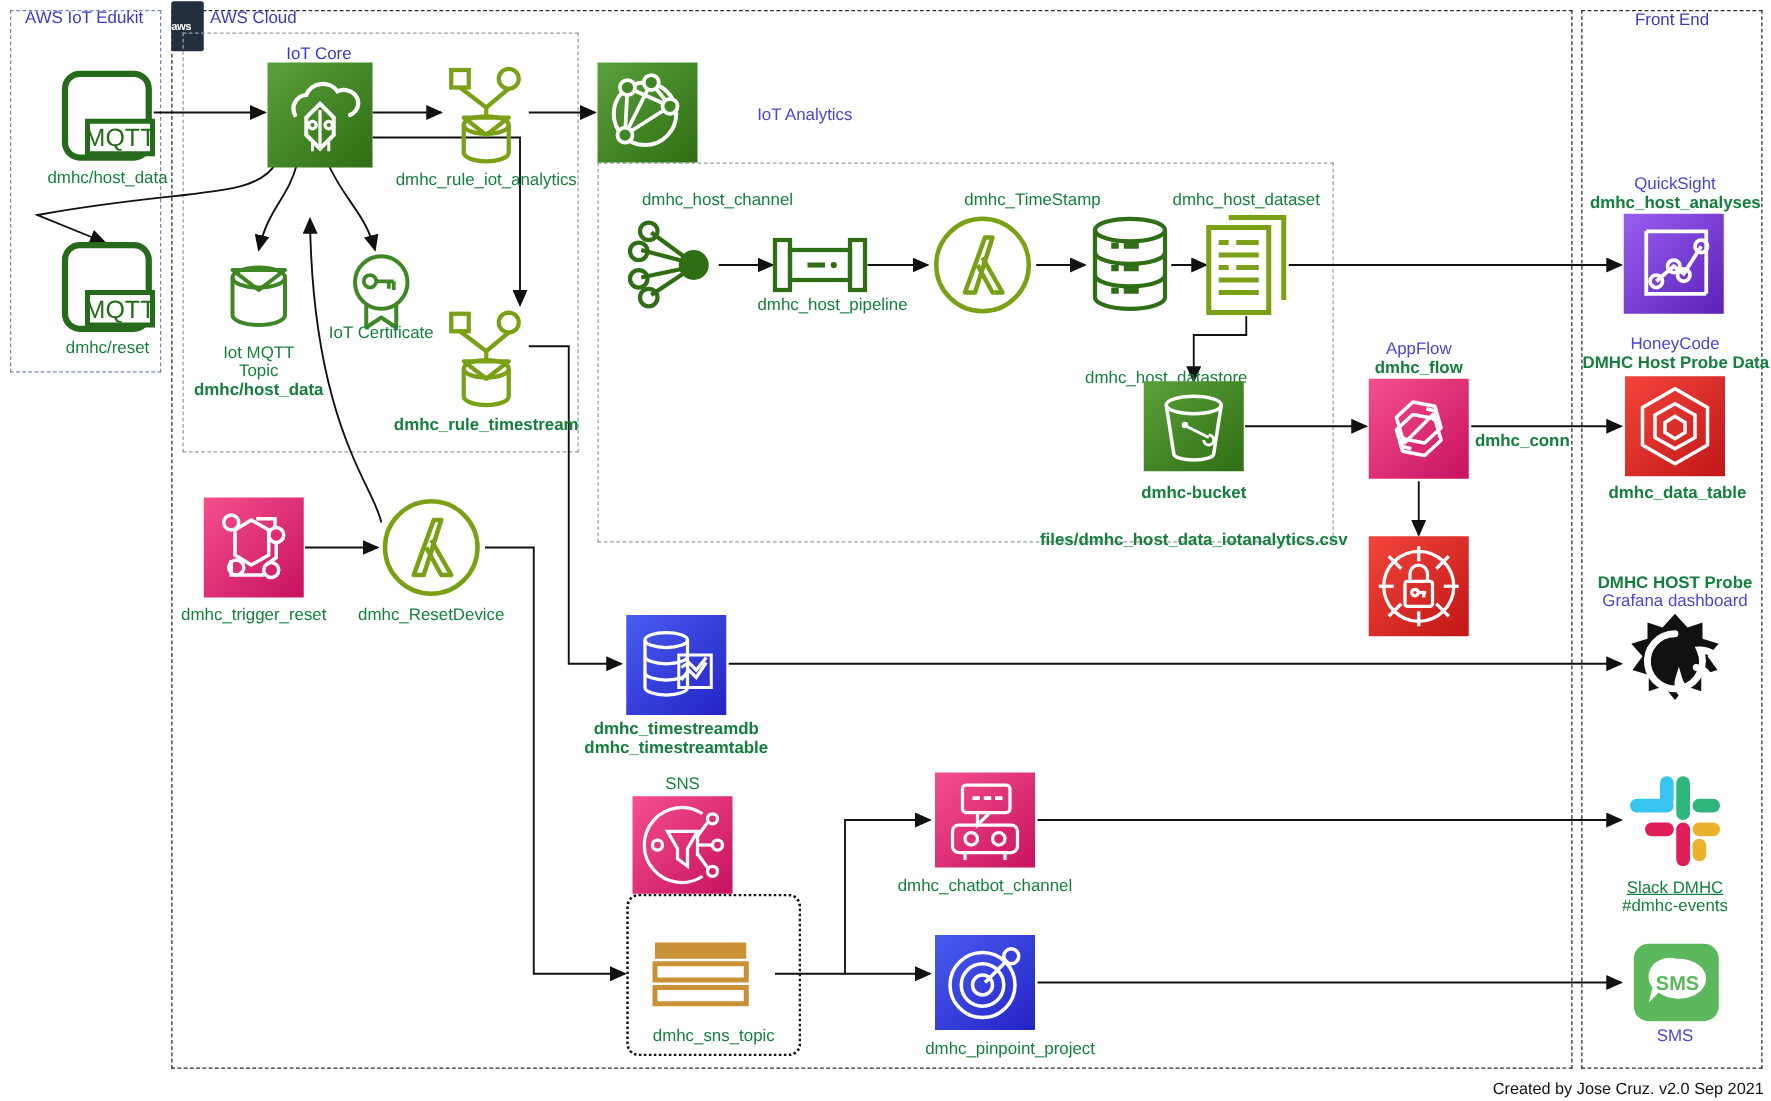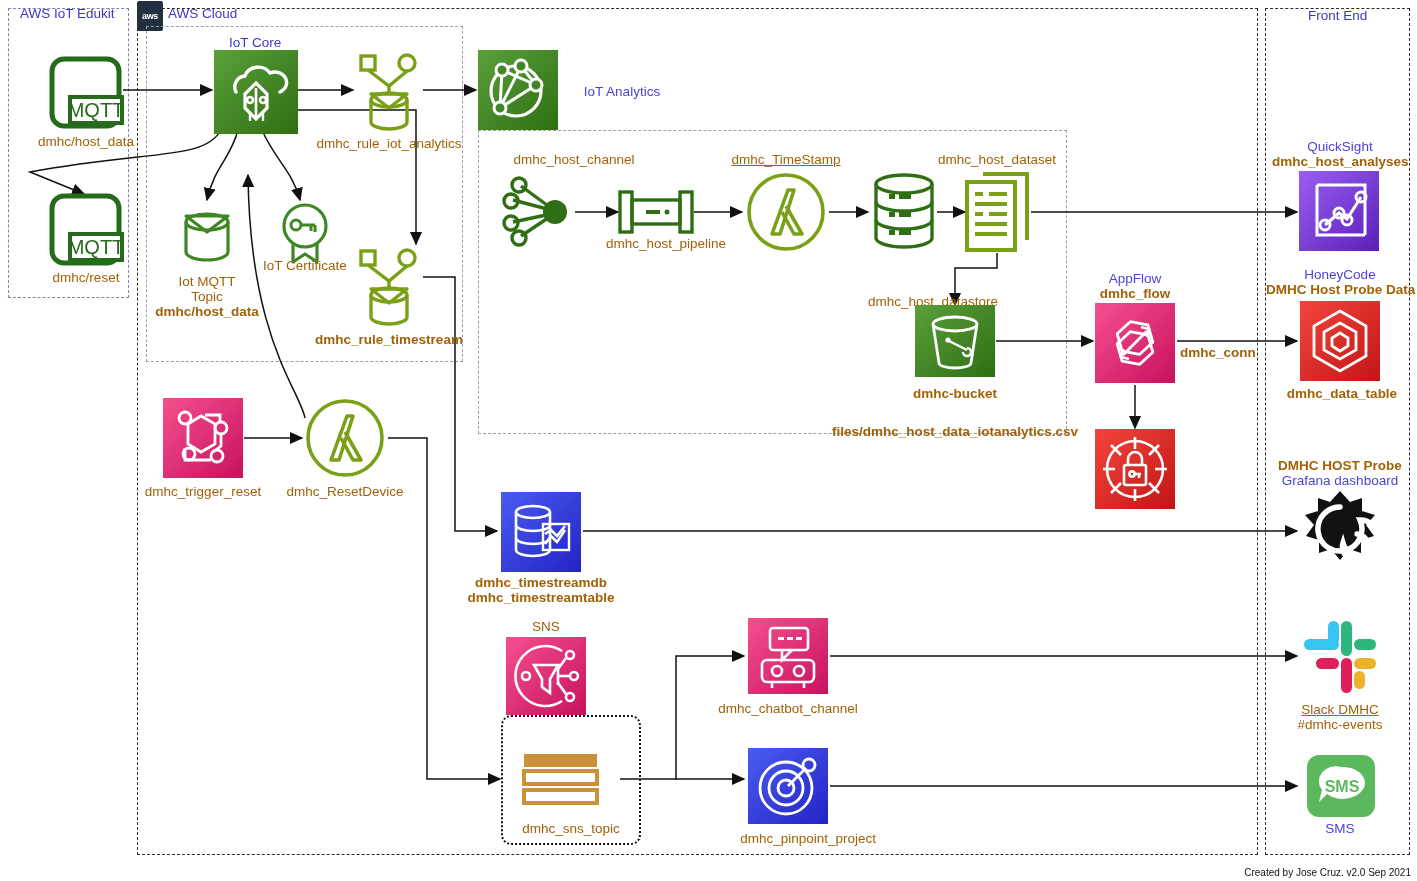--- a/index.html
+++ b/index.html
@@ -4,28 +4,28 @@
 <style>
   html,body{margin:0;padding:0;background:#ffffff;}
   body{font-family:"Liberation Sans",sans-serif;}
   #stage{position:relative;width:1417px;height:881px;overflow:hidden;background:#fff;}
   .box{position:absolute;box-sizing:border-box;}
   .dash{border:1.3px dashed #2b2b2b;}
   .dash-blue{border:1.3px dashed #7a86b8;}
   .dash-gray{border:1.3px dashed #9aa0a6;}
   .dotted-thick{border:2.6px dotted #111;border-radius:10px;}
   .ttl{position:absolute;color:#3b38c8;font-size:13.5px;font-weight:normal;white-space:nowrap;}
-  .lbl{position:absolute;font-size:13.5px;color:#a16207;text-align:center;white-space:nowrap;line-height:15px;}
+  .lbl{position:absolute;font-size:13.5px;color:#15803d;text-align:center;white-space:nowrap;line-height:15px;}
   .lbl.b{font-weight:bold;}
   .lbl.blue{color:#4a45d6;}
   .node{position:absolute;}
   svg{display:block;overflow:visible;}
   #wires{position:absolute;left:0;top:0;width:1417px;height:881px;pointer-events:none;}
-  .credit{position:absolute;right:6px;bottom:3px;font-size:10px;color:#111;white-space:nowrap;}
-  .awslogo{position:absolute;width:26px;height:30px;background:#232f3e;border-radius:2px;display:flex;align-items:center;justify-content:center;}
+  .credit{position:absolute;right:6px;bottom:3px;font-size:13px;color:#111;white-space:nowrap;}
+  .awslogo{position:absolute;width:26px;height:40px;background:#232f3e;border-radius:2px;display:flex;align-items:center;}
   .awslogo span{color:#fff;font-size:9px;font-weight:bold;letter-spacing:-0.4px;}
 </style>
 </head>
 <body>
 
 <div id="stage">
 
   <div class="box dash-blue" style="left:8px;top:8px;width:121px;height:290px;"></div>
   <div class="ttl" style="left:20px;top:6px;">AWS IoT Edukit</div>
 
@@ -166,21 +166,21 @@
       <line x1="24" y1="20" x2="22" y2="58" stroke="#fff" stroke-width="3"></line>
       <line x1="22" y1="58" x2="58" y2="35" stroke="#fff" stroke-width="3"></line>
       <line x1="22" y1="58" x2="43" y2="16" stroke="#fff" stroke-width="3"></line>
       <line x1="43" y1="16" x2="58" y2="35" stroke="#fff" stroke-width="3"></line>
       <circle cx="24" cy="20" r="6" fill="#3f8624" stroke="#fff" stroke-width="3"></circle>
       <circle cx="43" cy="16" r="6" fill="#3f8624" stroke="#fff" stroke-width="3"></circle>
       <circle cx="58" cy="35" r="6" fill="#3f8624" stroke="#fff" stroke-width="3"></circle>
       <circle cx="22" cy="58" r="6" fill="#3f8624" stroke="#fff" stroke-width="3"></circle>
     </svg>
   </div>
-  <div class="lbl blue" style="left:562px;top:84px;width:120px;text-align:center;">IoT Analytics</div>
+  <div class="lbl blue" style="left:562px;top:84px;width:120px;text-align:right;">IoT Analytics</div>
 
   <div class="node" style="left:180px;top:200px;">
     <svg width="54" height="66" viewBox="0 0 54 66">
       <path d="M6,16 L27,32 L48,16 Z" fill="none" stroke="#3f8624" stroke-width="3.2" stroke-linejoin="round"></path>
       <ellipse cx="27" cy="22" rx="21" ry="8" fill="none" stroke="#3f8624" stroke-width="3.2"></ellipse>
       <path d="M6,22 L6,52 a21,8 0 0 0 42,0 L48,22" fill="none" stroke="#3f8624" stroke-width="3.2"></path>
     </svg>
   </div>
   <div class="lbl" style="left:147px;top:274px;width:120px;">Iot MQTT</div>
   <div class="lbl" style="left:147px;top:289px;width:120px;">Topic</div>
@@ -237,21 +237,21 @@
   </div>
   <div class="lbl" style="left:576px;top:236px;width:180px;">dmhc_host_pipeline</div>
 
   <div class="node" style="left:746px;top:172px;">
     <svg width="80" height="80" viewBox="0 0 80 80">
       <circle cx="40" cy="40" r="37" fill="none" stroke="#7aa116" stroke-width="3.6"></circle>
       <path d="M26,62 L42,18 L48,18 L34,62 Z" fill="none" stroke="#7aa116" stroke-width="3.6" stroke-linejoin="round"></path>
       <path d="M40,34 L56,62 L48,62 L36,40" fill="none" stroke="#7aa116" stroke-width="3.6" stroke-linejoin="round"></path>
     </svg>
   </div>
-  <div class="lbl" style="left:696px;top:152px;width:180px;text-decoration:underline;">dmhc_TimeStamp</div>
+  <div class="lbl" style="left:736px;top:152px;width:180px;">dmhc_TimeStamp</div>
 
   <div class="node" style="left:871px;top:172px;">
     <svg width="66" height="78" viewBox="0 0 66 78">
       <g stroke="#2f6e14" stroke-width="3.4" fill="none">
         <ellipse cx="33" cy="12" rx="28" ry="9"></ellipse>
         <path d="M5,12 L5,66 a28,9 0 0 0 56,0 L61,12"></path>
         <path d="M5,30 a28,9 0 0 0 56,0"></path>
         <path d="M5,48 a28,9 0 0 0 56,0"></path>
       </g>
       <rect x="18" y="22" width="6" height="5" fill="#2f6e14"></rect>

